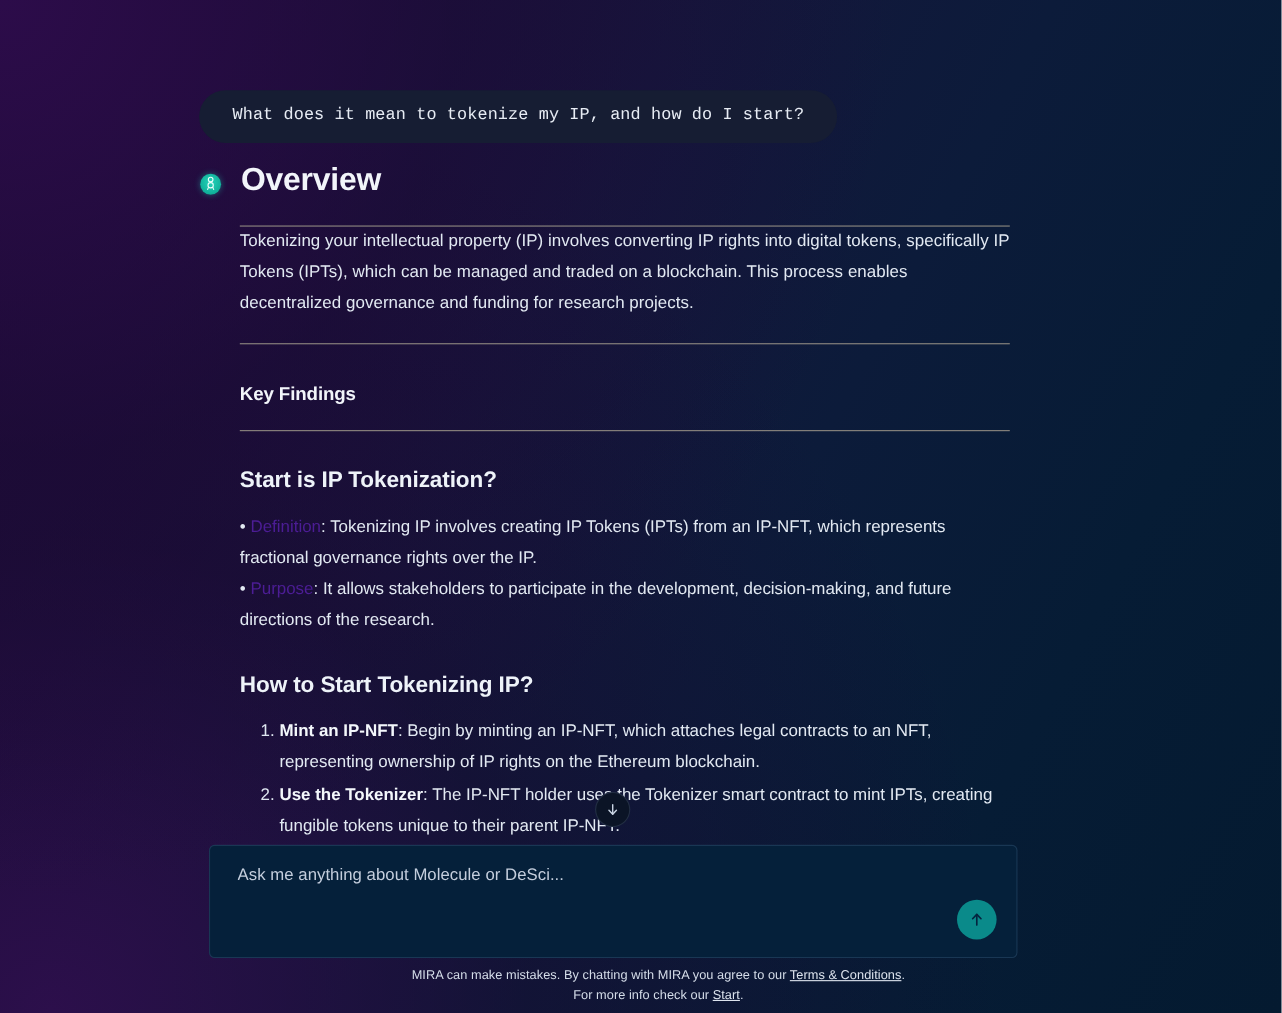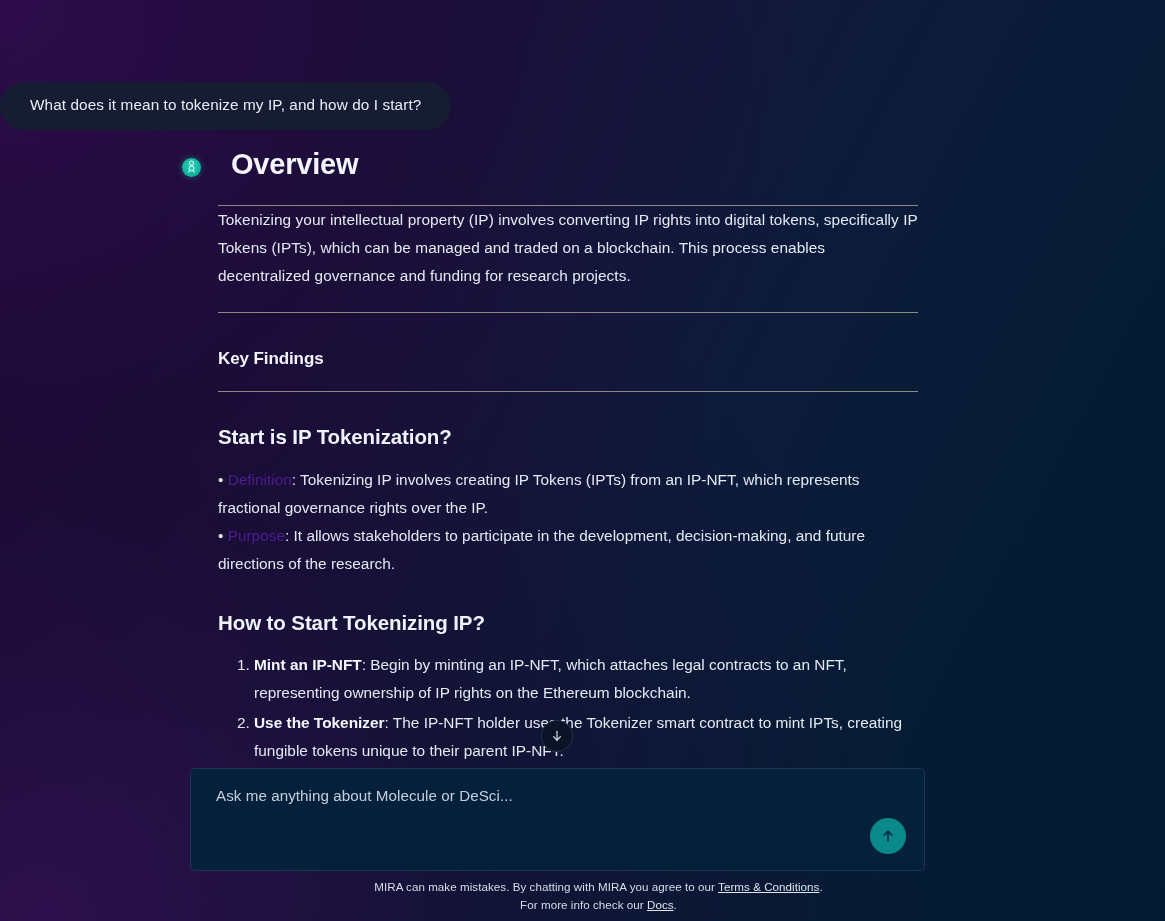--- a/index.html
+++ b/index.html
@@ -28,22 +28,23 @@
     height: 790px;
     overflow: hidden;
   }
 
   
   .user-row {
     position: absolute;
     left: 0; top: 82px;
     width: 1007px;
     display: flex;
-    justify-content: flex-start;
+    justify-content: flex-end;
     padding-right: 246px;
+    font-family: Liberation Mono, monospace;
   }
   .user-bubble {
     background: #161d33;
     border-radius: 26px;
     padding: 13px 30px 15px 30px;
     font-size: 15.3px;
     line-height: 1.3;
     color: #e7ecf4;
     letter-spacing: 0.1px;
     white-space: nowrap;
@@ -53,21 +54,21 @@
   .answer {
     position: absolute;
     left: 182px;
     top: 148px;
     width: 740px;
   }
 
   .overview-head {
     display: flex;
     align-items: center;
-    gap: 12px;
+    gap: 0px;
   }
   .brand-icon {
     width: 19px; height: 19px;
     border-radius: 50%;
     background: radial-gradient(circle at 50% 42%, #27d3bb 0%, #12b49d 62%, #0d9a88 100%);
     box-shadow: 0 0 6px rgba(32,200,178,0.45);
     flex: 0 0 auto;
     margin-top: 5px;
     position: relative;
   }
@@ -300,15 +301,15 @@
       </svg>
     </span>
   </button>
 </div>
 
 <div class="footer">
   <div>
     <span>MIRA can make mistakes. By chatting with MIRA you agree to our </span><a href="#">Terms &amp; Conditions</a><span>.</span>
   </div>
   <div>
-    <span>For more info check our </span><a href="#">Docs</a><span>.</span>
+    <span>For more info check our </span><a href="#">Start</a><span>.</span>
   </div>
 </div>
 
 </body></html>

